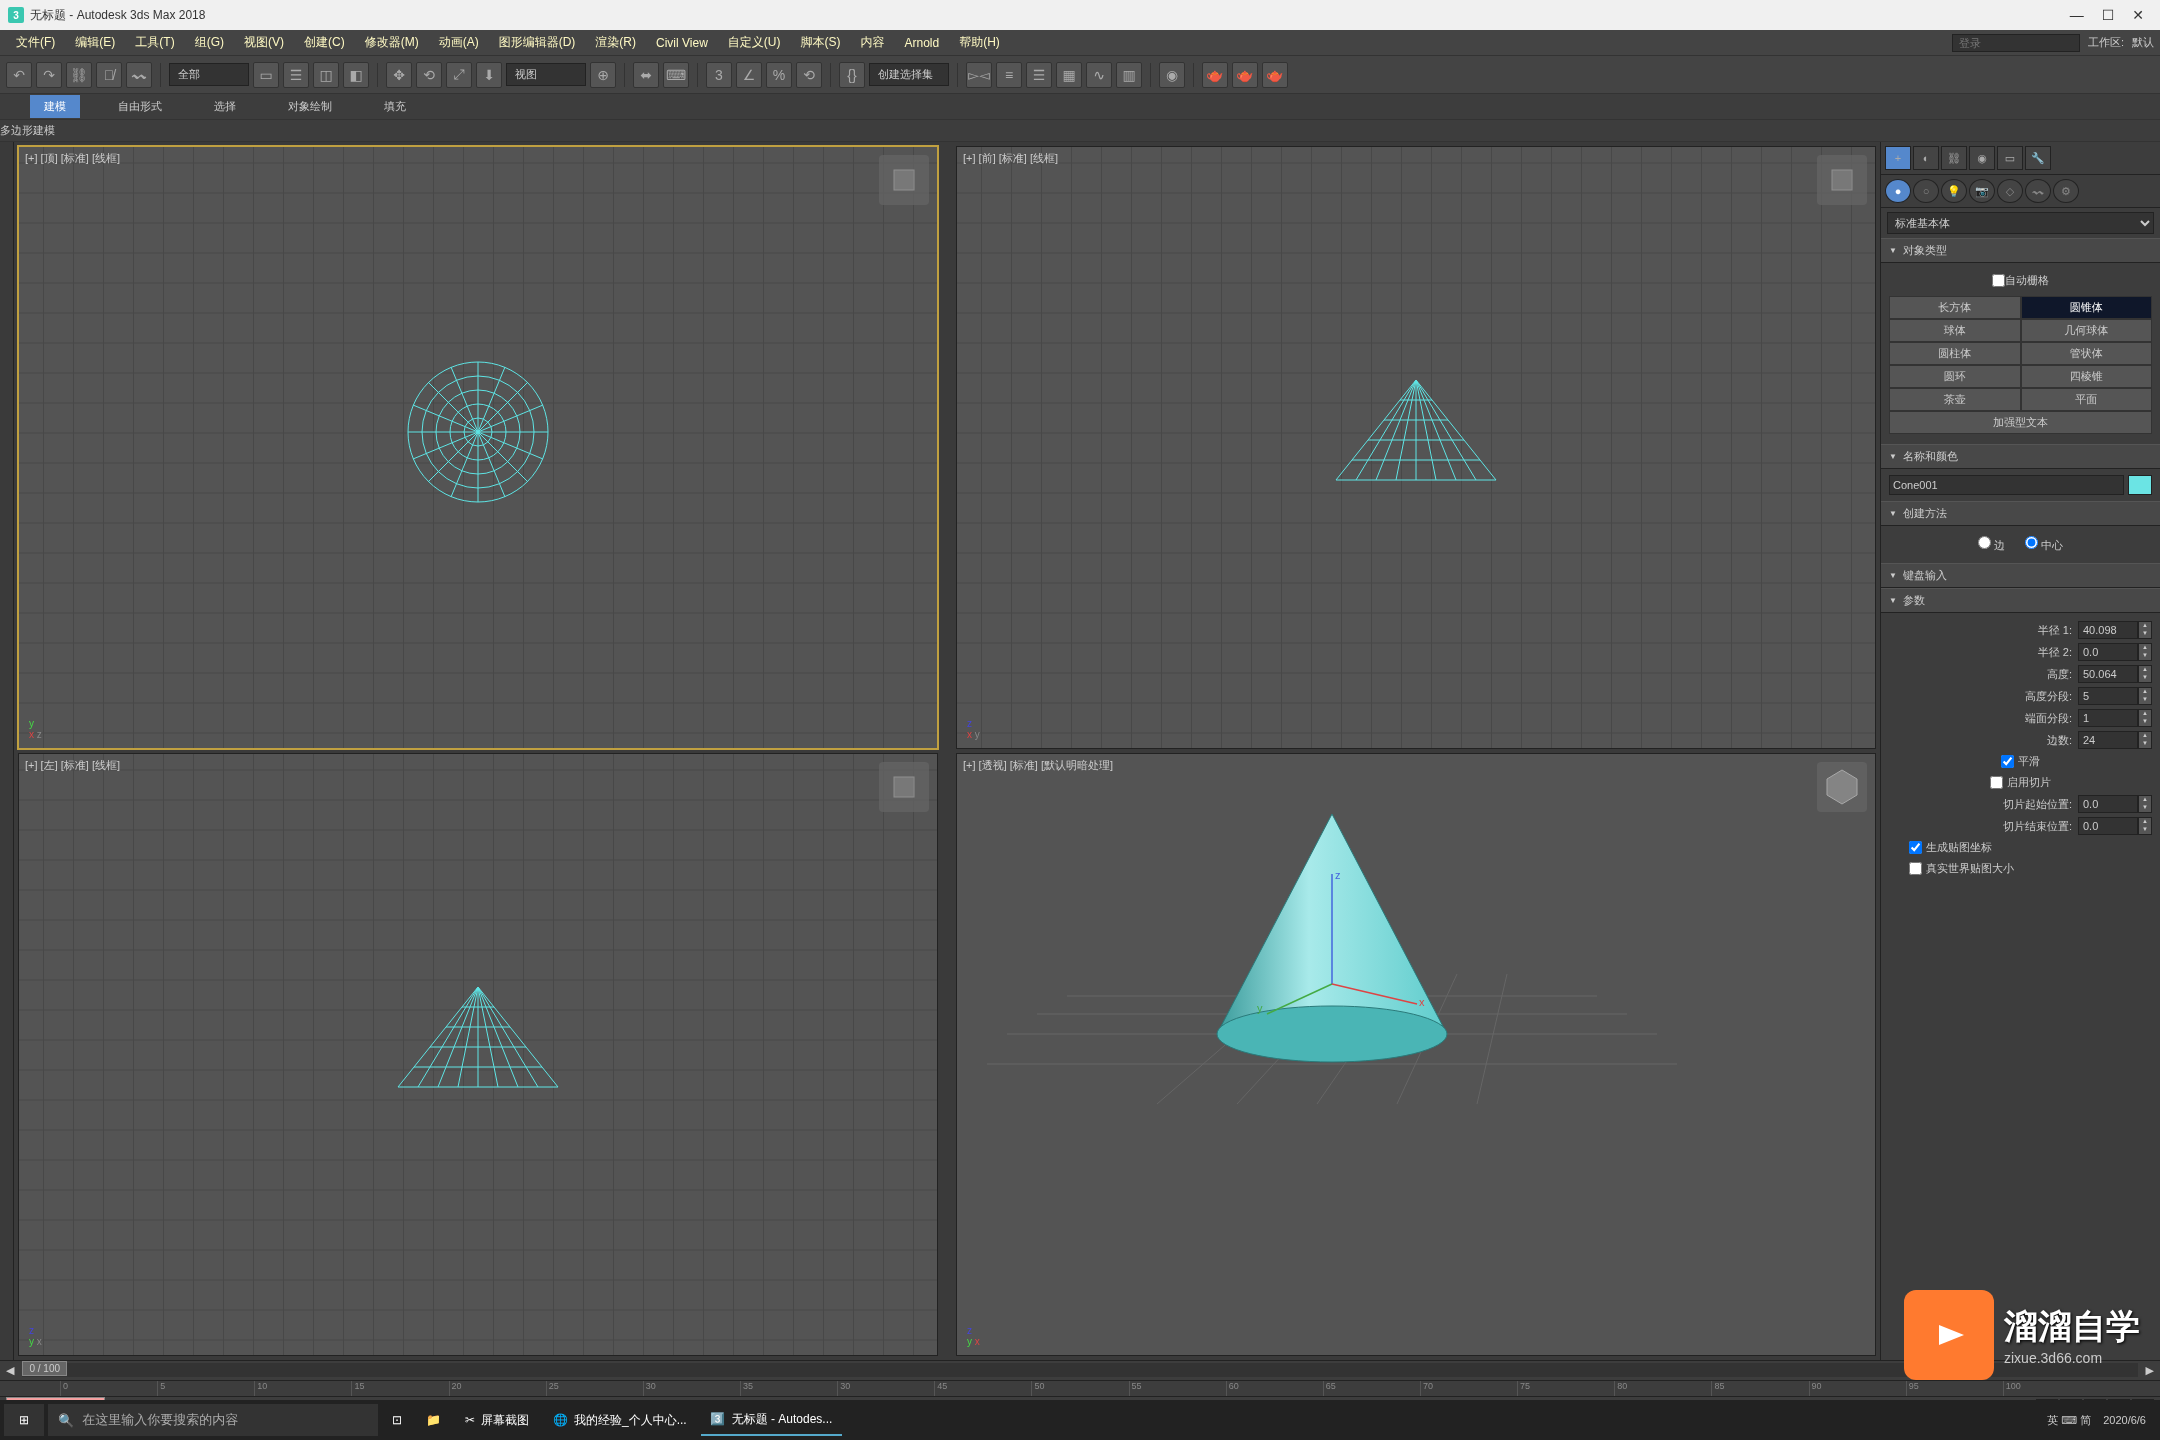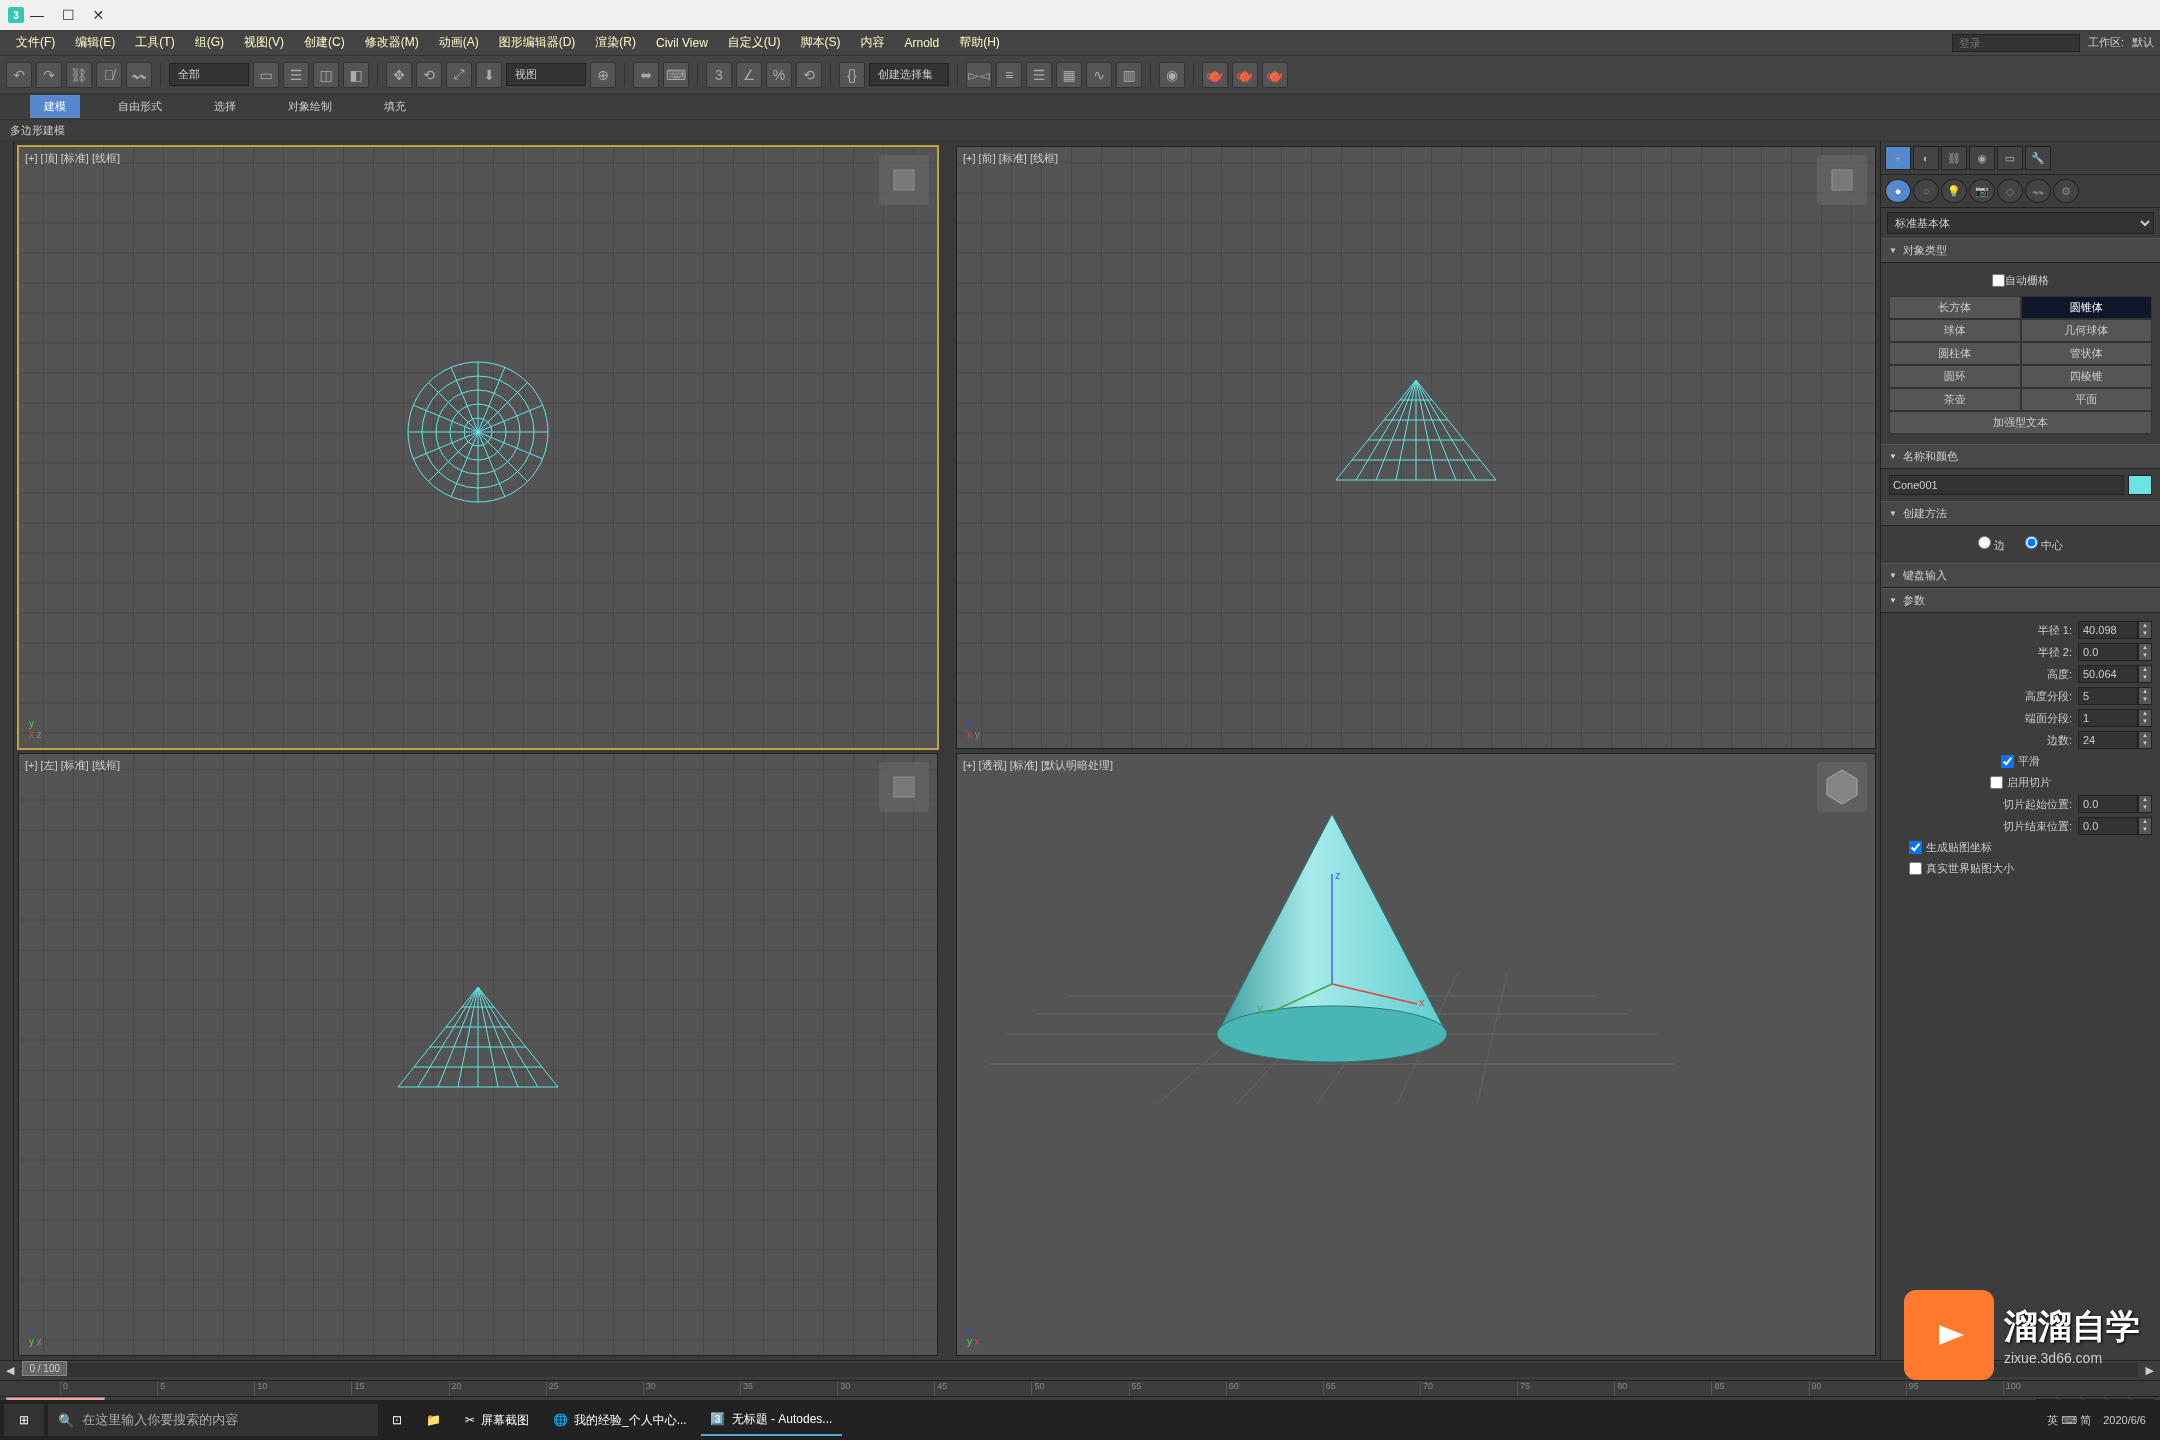--- a/index.html
+++ b/index.html
@@ -13,21 +13,21 @@
 .menubar-item { padding: 4px 10px; font-size: 12px; color: #fef9c3; cursor: pointer; }
 .menubar-right { margin-left: auto; display: flex; align-items: center; gap: 8px; }
 .search-box { background: #333; border: 1px solid #222; color: #ccc; padding: 2px 6px; font-size: 11px; width: 128px; }
 .toolbar { background: #444; height: 38px; display: flex; align-items: center; padding: 0 6px; gap: 4px; border-bottom: 1px solid #333; }
 .tool-icon { width: 26px; height: 26px; background: #555; border: 1px solid #333; display: flex; align-items: center; justify-content: center; color: #aaa; font-size: 14px; cursor: pointer; border-radius:2px;}
 .tool-sep { width: 1px; height: 24px; background: #333; margin: 0 4px; }
 .tool-dropdown { background: #333; border: 1px solid #222; color: #ccc; padding: 3px 8px; font-size: 11px; min-width:80px;}
 .ribbon { background: #3d3d3d; height: 26px; display: flex; align-items: center; padding: 0 6px; border-bottom: 1px solid #333; }
 .ribbon-tab { padding: 4px 14px; font-size: 11px; color: #ccc; cursor: pointer; margin-left: 24px; }
 .ribbon-tab.active { background: #5588cc; color: #fff; }
-.sub-ribbon { background: #3d3d3d; height: 22px; display:flex; align-items:center; padding:0 10px; border-bottom: 1px solid #333; font-size:11px;}
+.sub-ribbon { background: #3d3d3d; height: 22px; display:flex; align-items:center; padding:0 0; border-bottom: 1px solid #333; font-size:11px;}
 .main-area { display: flex; height: calc(100% - 30px - 26px - 38px - 26px - 22px - 80px); }
 .left-gutter { width: 14px; background: #3a3a3a; border-right: 1px solid #222; }
 .viewports-container { flex: 1; display: flex; flex-direction: column; padding: 4px; gap: 4px; background:#3a3a3a;}
 .viewport-row { flex: 1; display: flex; gap: 18px; }
 .viewport { flex: 1; background: #545454; border: 1px solid #222; position: relative; overflow: hidden; }
 .viewport.active { border: 1px solid #c0a040; outline: 1px solid #c0a040; }
 .viewport-label { position: absolute; top: 4px; left: 6px; font-size: 11px; color: #ccc; z-index:5;}
 .viewcube { position: absolute; top: 8px; right: 8px; width: 50px; height: 50px; background: #666; border-radius: 4px; opacity:0.7; display:flex; align-items:center; justify-content:center;}
 .axis-gizmo { position: absolute; bottom: 8px; left: 10px; font-size:10px;}
 .axis-gizmo .ax-x { color: #d44; }
@@ -83,20 +83,21 @@
 .watermark-text { color:#fff; font-size:34px; font-weight:bold; text-shadow:1px 1px 3px #000;}
 .watermark-sub { color:#ccc; font-size:14px;}
 .cone-shape { position:absolute; left:50%; top:50%; transform:translate(-50%,-60%);}
 svg { display:block; }
 </style>
 </head>
 <body>
 
 <div class="titlebar">
   <div class="titlebar-icon">3</div>
+  <div class="titlebar-title">无标题 - Autodesk 3ds Max 2018</div>
   <div class="titlebar-controls">
     <span>—</span>
     <span>☐</span>
     <span>✕</span>
   </div>
 </div>
 
 <div class="menubar">
   <div class="menubar-item">文件(F)</div>
   <div class="menubar-item">编辑(E)</div>

